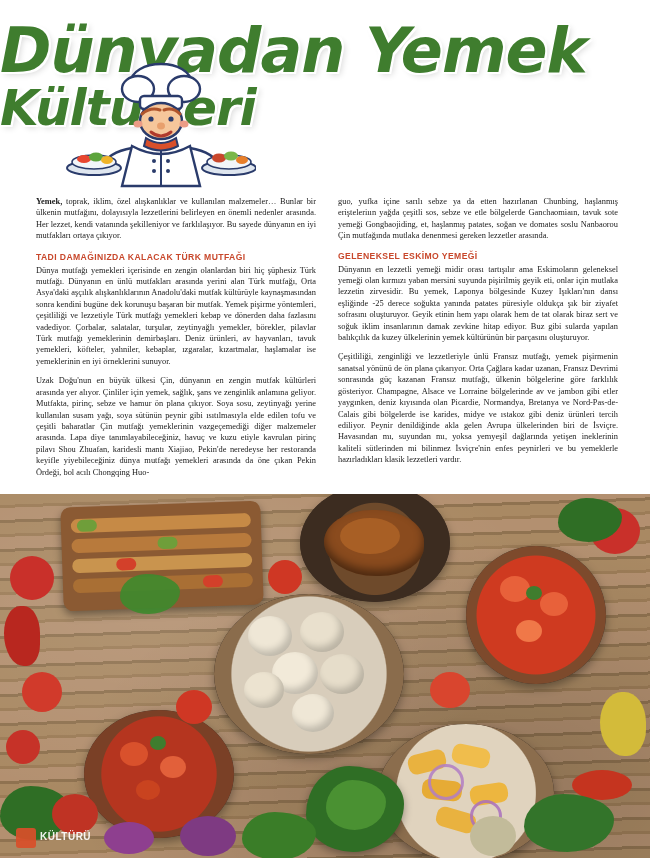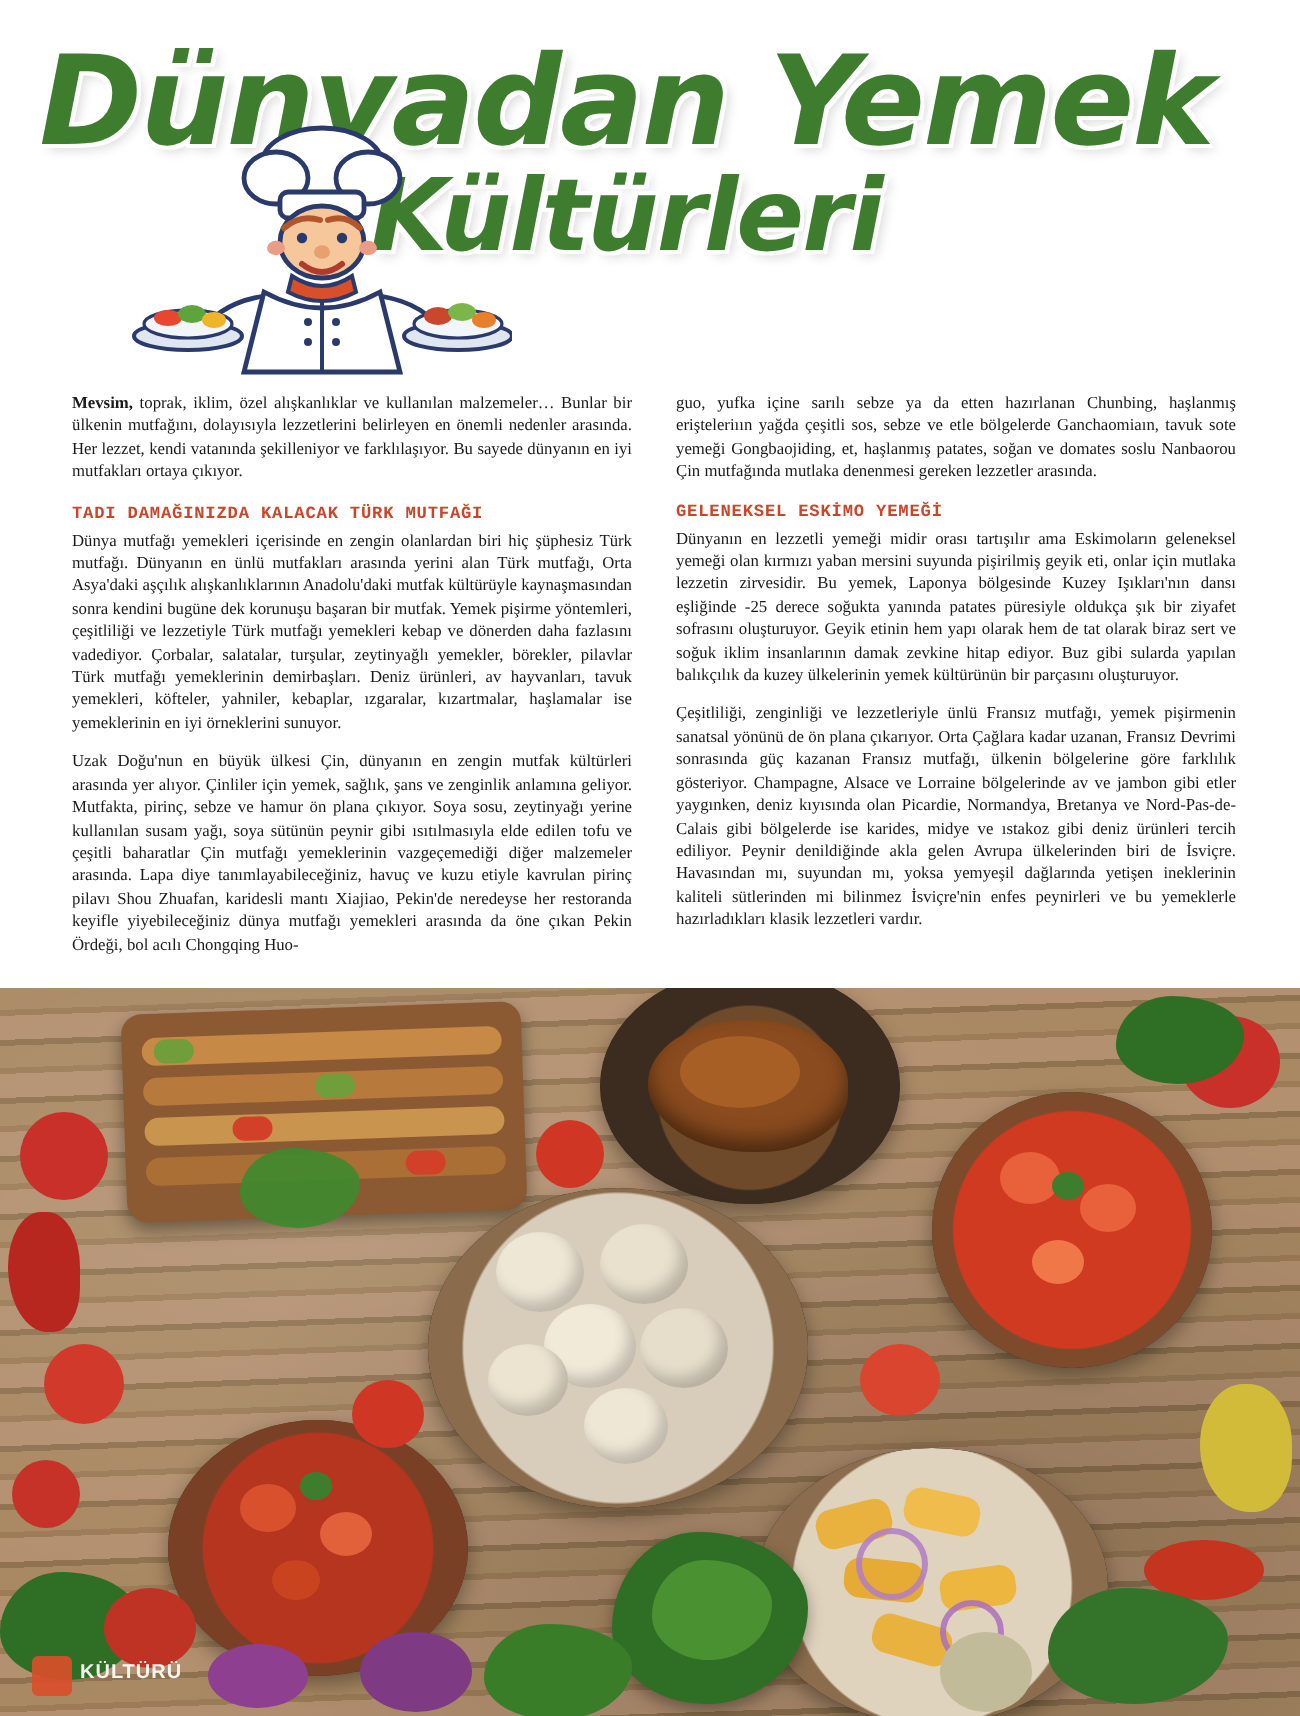--- a/index.html
+++ b/index.html
@@ -28,21 +28,21 @@
   .header {
     position: relative;
     height: 190px;
     overflow: hidden;
   }
   .title-block {
     position: absolute;
     left: 0;
     top: 22px;
     width: 650px;
-    text-align: center;
+    text-align: left;
     padding-right: 24px;
     box-sizing: border-box;
     z-index: 3;
     pointer-events: none;
   }
   .title-line {
     font-family: "DejaVu Sans", sans-serif;
     font-weight: bold;
     font-style: italic;
     color: #3f7d2e;
@@ -90,21 +90,21 @@
     font-size: 8.4px;
     line-height: 11.4px;
     text-align: justify;
     margin: 0 0 10px 0;
     hyphens: auto;
   }
   .lede .dropword {
     font-weight: bold;
   }
   h2.sect {
-    font-family: Liberation Mono, monospace;
+    font-family: Liberation Sans, sans-serif;
     font-size: 8.6px;
     font-weight: bold;
     color: #c8472b;
     letter-spacing: 0.4px;
     margin: 9px 0 3px 0;
     text-transform: uppercase;
   }
   p.body {
     font-size: 8.4px;
     line-height: 11.4px;
@@ -250,21 +250,21 @@
 
     <div class="title-block">
       <div class="title-line title-line-1">Dünyadan Yemek</div>
       <div class="title-line title-line-2">Kültürleri</div>
     </div>
   </div>
 
   <div class="content">
 
     <div class="col">
-      <p class="lede"><span class="dropword">Mevsim,</span><span> toprak, iklim, özel alışkanlıklar ve kullanılan malzemeler… Bunlar bir ülkenin mutfağını, dolayısıyla lezzetlerini belirleyen en önemli nedenler arasında. Her lezzet, kendi vatanında şekilleniyor ve farklılaşıyor. Bu sayede dünyanın en iyi mutfakları ortaya çıkıyor.</span></p>
+      <p class="lede"><span class="dropword">Yemek,</span><span> toprak, iklim, özel alışkanlıklar ve kullanılan malzemeler… Bunlar bir ülkenin mutfağını, dolayısıyla lezzetlerini belirleyen en önemli nedenler arasında. Her lezzet, kendi vatanında şekilleniyor ve farklılaşıyor. Bu sayede dünyanın en iyi mutfakları ortaya çıkıyor.</span></p>
 
       <h2 class="sect">TADI DAMAĞINIZDA KALACAK TÜRK MUTFAĞI</h2>
       <p class="body">Dünya mutfağı yemekleri içerisinde en zengin olanlardan biri hiç şüphesiz Türk mutfağı. Dünyanın en ünlü mutfakları arasında yerini alan Türk mutfağı, Orta Asya'daki aşçılık alışkanlıklarının Anadolu'daki mutfak kültürüyle kaynaşmasından sonra kendini bugüne dek korunuşu başaran bir mutfak. Yemek pişirme yöntemleri, çeşitliliği ve lezzetiyle Türk mutfağı yemekleri kebap ve dönerden daha fazlasını vadediyor. Çorbalar, salatalar, turşular, zeytinyağlı yemekler, börekler, pilavlar Türk mutfağı yemeklerinin demirbaşları. Deniz ürünleri, av hayvanları, tavuk yemekleri, köfteler, yahniler, kebaplar, ızgaralar, kızartmalar, haşlamalar ise yemeklerinin en iyi örneklerini sunuyor.</p>
 
       <p class="body">Uzak Doğu'nun en büyük ülkesi Çin, dünyanın en zengin mutfak kültürleri arasında yer alıyor. Çinliler için yemek, sağlık, şans ve zenginlik anlamına geliyor. Mutfakta, pirinç, sebze ve hamur ön plana çıkıyor. Soya sosu, zeytinyağı yerine kullanılan susam yağı, soya sütünün peynir gibi ısıtılmasıyla elde edilen tofu ve çeşitli baharatlar Çin mutfağı yemeklerinin vazgeçemediği diğer malzemeler arasında. Lapa diye tanımlayabileceğiniz, havuç ve kuzu etiyle kavrulan pirinç pilavı Shou Zhuafan, karidesli mantı Xiajiao, Pekin'de neredeyse her restoranda keyifle yiyebileceğiniz dünya mutfağı yemekleri arasında da öne çıkan Pekin Ördeği, bol acılı Chongqing Huo-</p>
     </div>
 
     <div class="col">
       <p class="body">guo, yufka içine sarılı sebze ya da etten hazırlanan Chunbing, haşlanmış erişteleriıın yağda çeşitli sos, sebze ve etle bölgelerde Ganchaomiaın, tavuk sote yemeği Gongbaojiding, et, haşlanmış patates, soğan ve domates soslu Nanbaorou Çin mutfağında mutlaka denenmesi gereken lezzetler arasında.</p>
 

